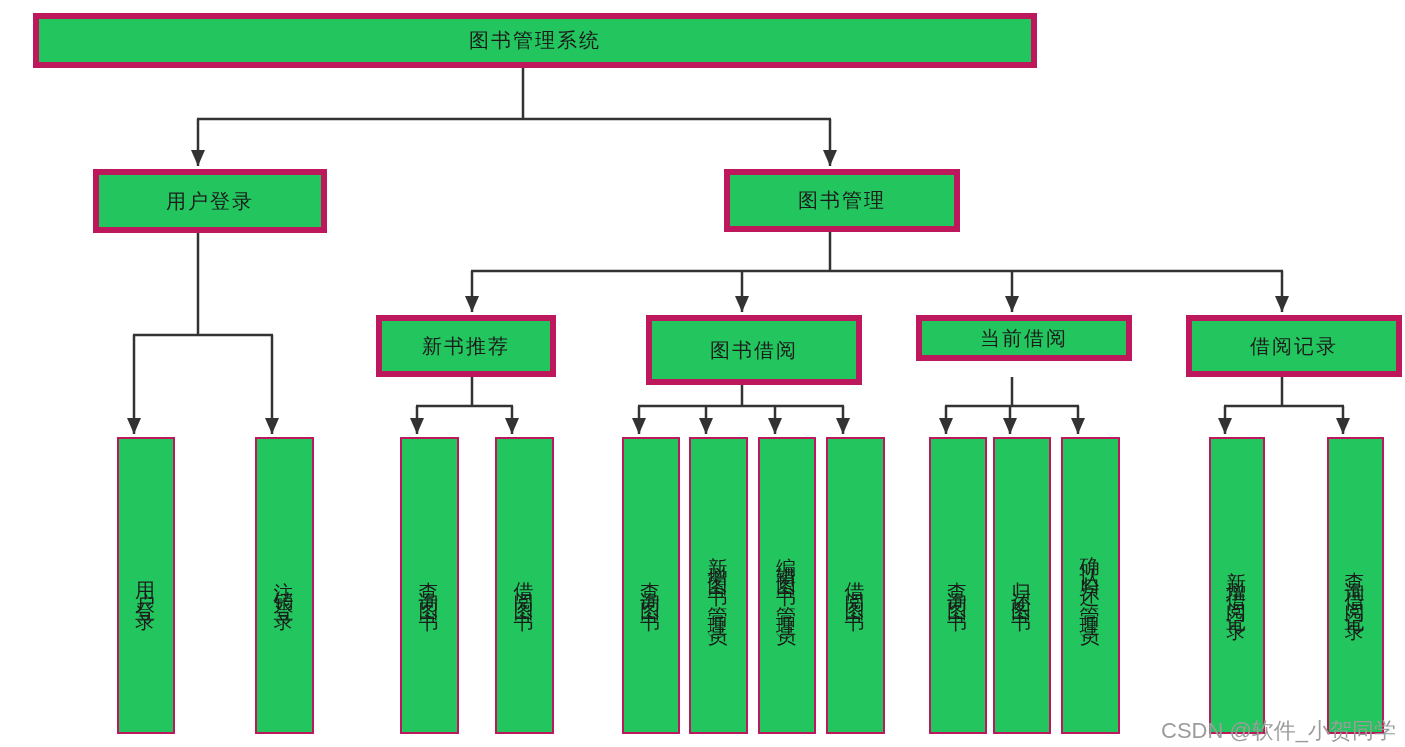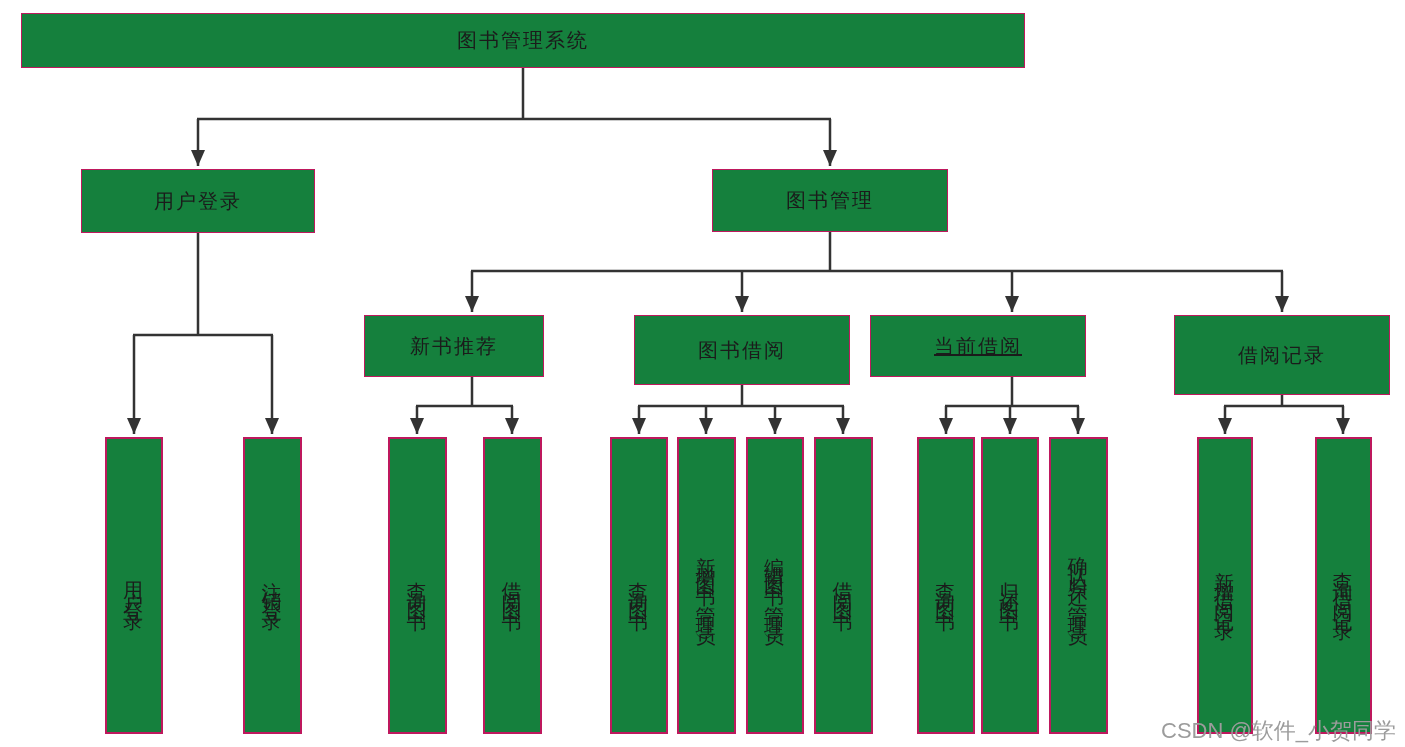--- a/index.html
+++ b/index.html
@@ -3,23 +3,23 @@
 <meta charset="utf-8">
 <style>
   html,body{margin:0;padding:0;}
   body{
     width:1405px;height:747px;position:relative;background:#ffffff;
     font-family:"Liberation Sans",sans-serif;overflow:hidden;
   }
   #connectors{position:absolute;left:0;top:0;z-index:1;}
   .node{
     position:absolute;z-index:2;box-sizing:border-box;
-    background:#15803d;border:1px solid #be185d;
+    background:#22c55e;border:6px solid #be185d;
     display:flex;align-items:center;justify-content:center;
-    font-size:20px;color:#1b1b1b;letter-spacing:2px;white-space:nowrap;
+    font-size:20px;color:#1b1b1b;letter-spacing:2px;white-space:nowrap;margin-left:12px;
   }
   .leaf{
     border-width:2.5px;
     writing-mode:vertical-rl;text-orientation:mixed;
     font-size:20px;letter-spacing:10px;white-space:normal;
   }
   .watermark{
     position:absolute;left:1161px;top:716px;z-index:5;
     font-size:22px;color:#9c9c9c;letter-spacing:0;white-space:nowrap;
   }
@@ -70,22 +70,22 @@
   </g>
 </svg>
 
 <div class="node" style="left:21px;top:13px;width:1004px;height:55px;">图书管理系统</div>
 
 <div class="node" style="left:81px;top:169px;width:234px;height:64px;">用户登录</div>
 <div class="node" style="left:712px;top:169px;width:236px;height:63px;">图书管理</div>
 
 <div class="node" style="left:364px;top:315px;width:180px;height:62px;">新书推荐</div>
 <div class="node" style="left:634px;top:315px;width:216px;height:70px;">图书借阅</div>
-<div class="node" style="left:870px;top:315px;width:216px;height:62px;text-decoration:underline;">当前借阅</div>
-<div class="node" style="left:1174px;top:315px;width:216px;height:80px;">借阅记录</div>
+<div class="node" style="left:904px;top:315px;width:216px;height:46px;">当前借阅</div>
+<div class="node" style="left:1174px;top:315px;width:216px;height:62px;">借阅记录</div>
 
 <div class="node leaf" style="left:105px;top:437px;width:58px;height:297px;">用户登录</div>
 <div class="node leaf" style="left:243px;top:437px;width:59px;height:297px;">注销登录</div>
 
 <div class="node leaf" style="left:388px;top:437px;width:59px;height:297px;">查询图书</div>
 <div class="node leaf" style="left:483px;top:437px;width:59px;height:297px;">借阅图书</div>
 
 <div class="node leaf" style="left:610px;top:437px;width:58px;height:297px;">查询图书</div>
 <div class="node leaf" style="left:677px;top:437px;width:59px;height:297px;">新增图书（管理员）</div>
 <div class="node leaf" style="left:746px;top:437px;width:58px;height:297px;">编辑图书（管理员）</div>

